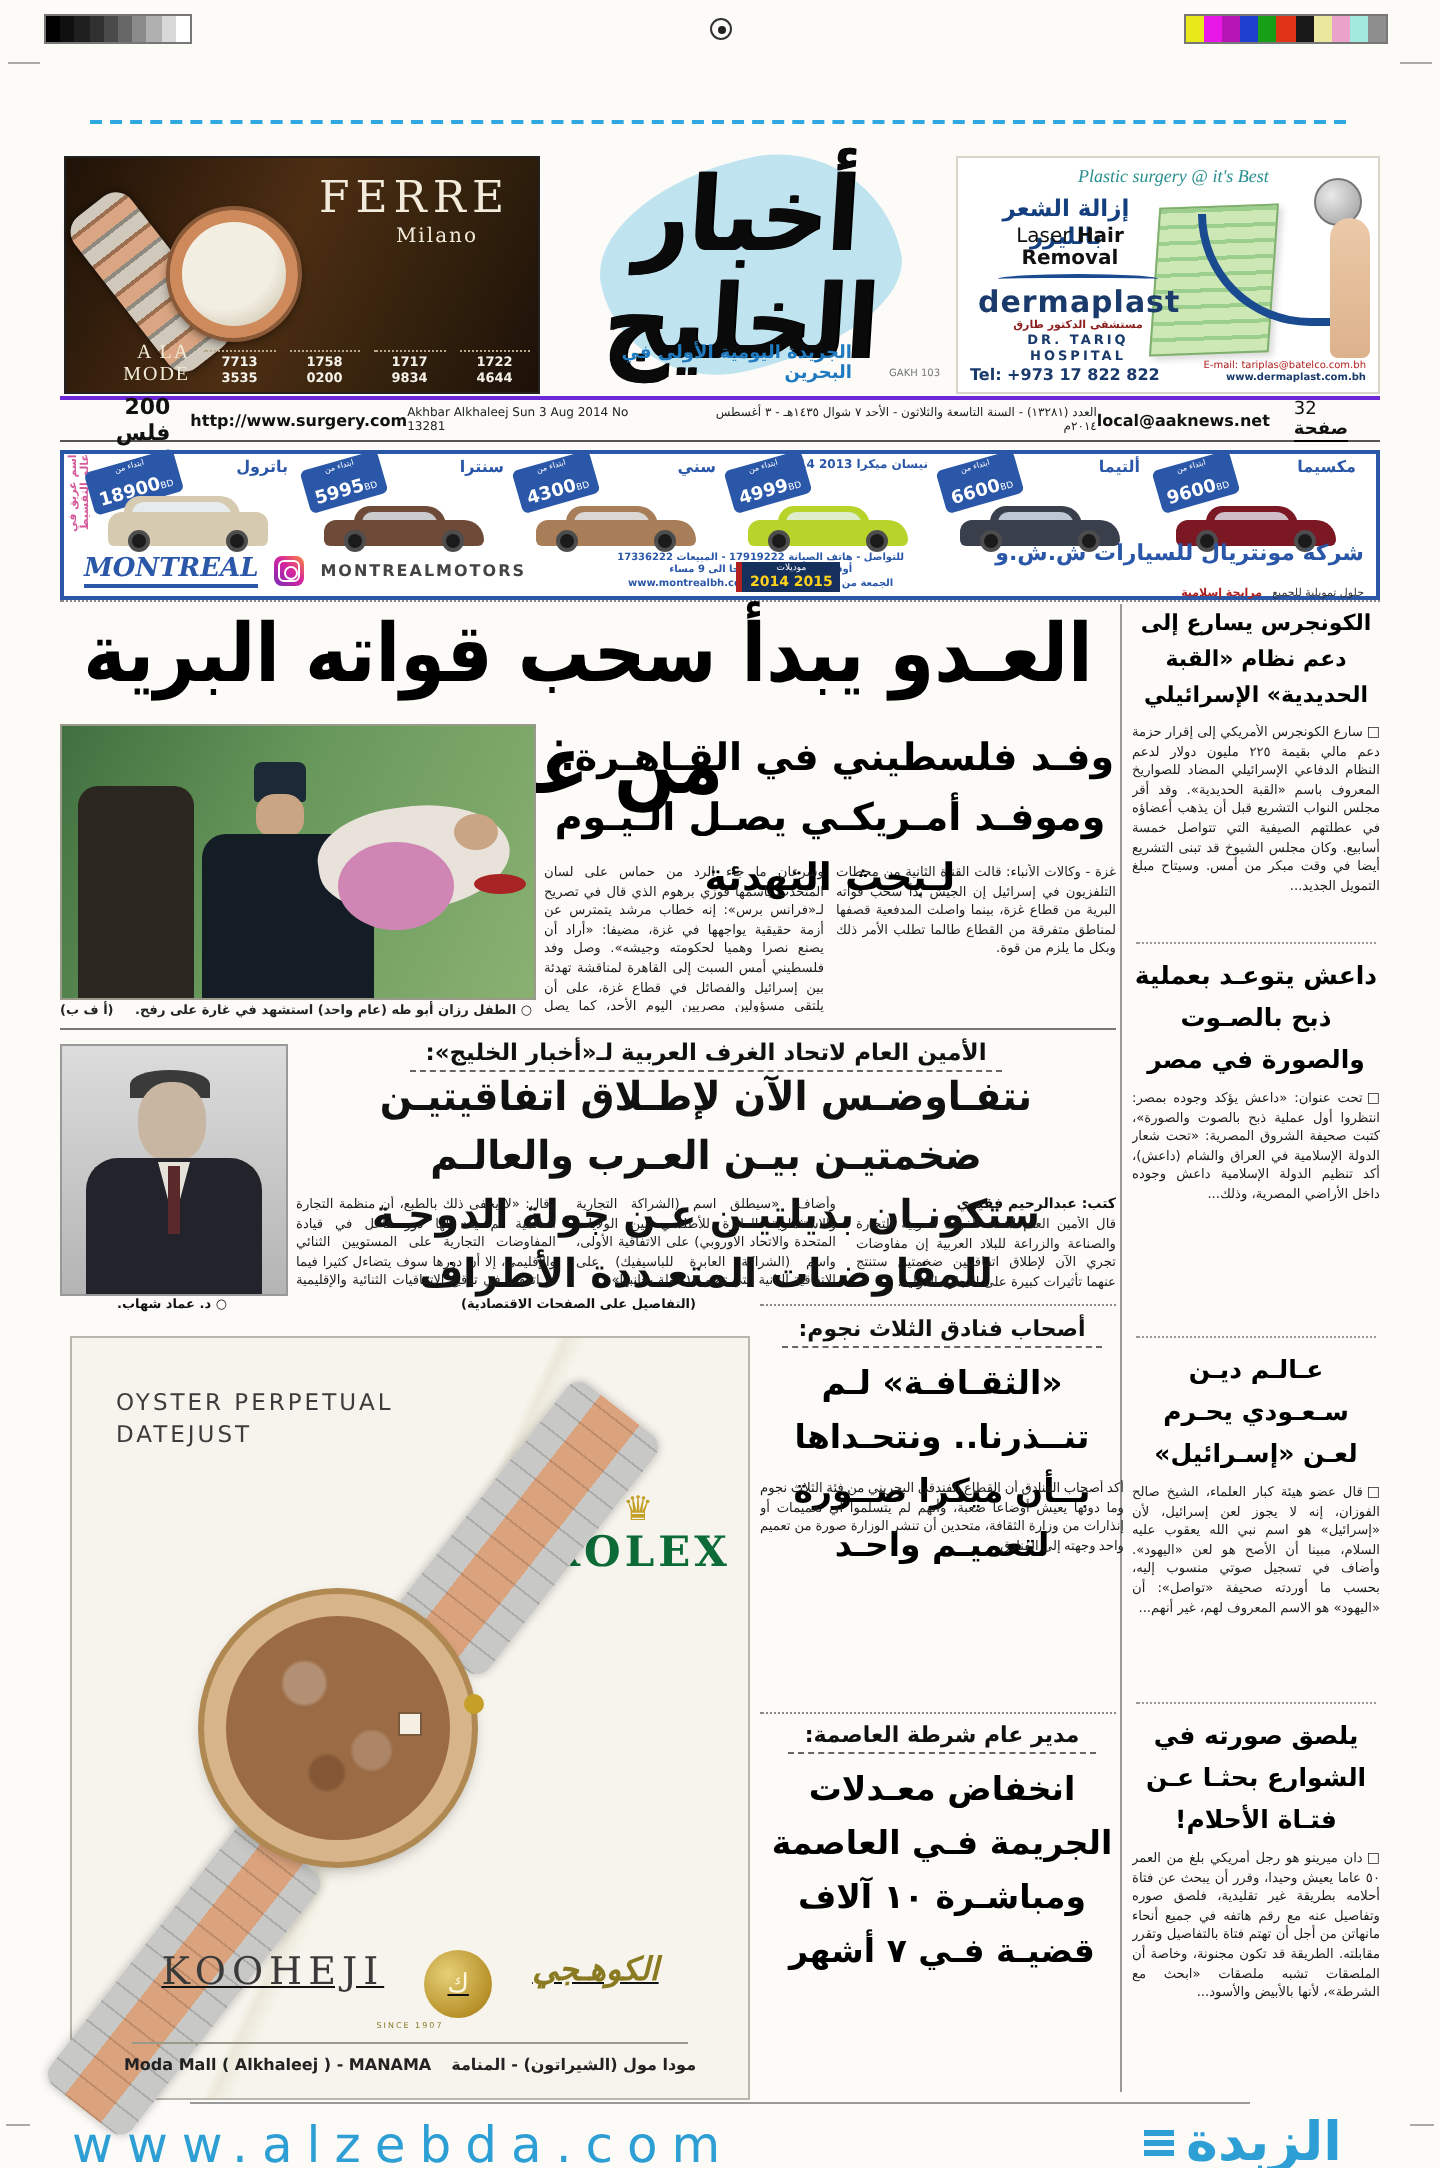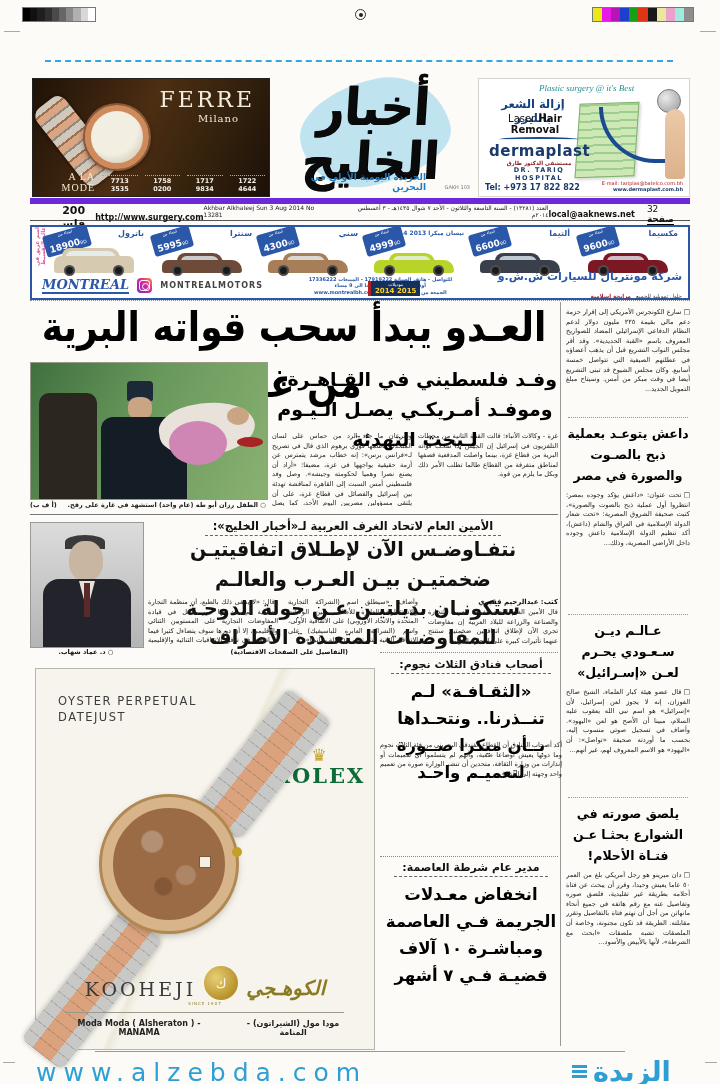--- a/index.html
+++ b/index.html
@@ -22,21 +22,21 @@
   .wface{border-radius:50%;background:radial-gradient(circle at 40% 35%,#f2eee2 0 55%,#ddd6c4 75%,#c9c0aa);border:6px solid #cf8a5c;box-shadow:0 0 0 2px #8a5a38,0 2px 6px rgba(0,0,0,.7);}
   .phone{color:#f5f2ea;font-size:6.5px;font-weight:bold;text-align:center;}
   .phone .lbl{display:block;height:4px;border-bottom:1px dotted #b9a98c;margin-bottom:1px;}
   .mapblob{background:#bfe4f0;border-radius:58% 42% 60% 40%/45% 60% 40% 55%;transform:rotate(-12deg);}
   .gakh-title{font-weight:900;font-size:46px;line-height:48px;transform:scaleY(1.12) skewX(-4deg);text-align:center;color:#0a0a0a;text-shadow:1px 0 0 #000;}
   .derma{background:#ffffff;border:1px solid #d8d5cc;}
   .script{font-family:Liberation Serif, serif;font-style:italic;color:#2a8f8f;}
   .building{background:repeating-linear-gradient(0deg,#cde8b5 0 6px,#9ccf8d 6px 8px),#cde8b5;border:1px solid #7fae6f;transform:skewY(-6deg) rotate(4deg);box-shadow:2px 2px 3px rgba(0,0,0,.15);}
   .tube{border:0;border-bottom:4px solid #1a4a8f;border-left:4px solid #1a4a8f;border-radius:0 0 0 70px;}
   
-  .dateline{border-top:6px solid #6d28d9;border-bottom:1px solid #555;display:flex;align-items:flex-start;justify-content:space-between;padding:0 4px;box-sizing:border-box;}
+  .dateline{border-top:2px solid #6d28d9;border-bottom:1px solid #555;display:flex;align-items:center;justify-content:space-between;padding:0 4px;box-sizing:border-box;}
   
   .cars{border:2px solid #2a57a8;background:#ffffff;}
   .car-name{color:#2a57a8;font-weight:bold;font-size:8px;text-align:right;}
   .ribbon{position:absolute;top:1px;left:0;background:#2a57a8;color:#fff;border-radius:3px;padding:1px 4px;transform:rotate(-16deg);text-align:center;line-height:1;}
   .ribbon .fr{display:block;font-size:4px;}
   .ribbon .pr{font-size:9px;font-weight:bold;}
   .ribbon .cu{font-size:4.5px;}
   .car-g{position:absolute;bottom:0;left:10px;width:80px;height:28px;}
   .car-body{position:absolute;bottom:0;left:0;width:100%;height:13px;border-radius:6px 10px 3px 3px;}
   .car-top{position:absolute;bottom:9px;left:15px;width:46px;height:11px;border-radius:8px 10px 0 0;}
@@ -63,21 +63,21 @@
   .rlx-model{font-size:11.5px;letter-spacing:1.5px;color:#3c3c3c;line-height:16px;font-family:"DejaVu Sans",sans-serif;}
   .rlx-brand{font-family:"DejaVu Serif",serif;color:#0c6b37;font-weight:bold;font-size:21px;letter-spacing:2px;}
   .crown{color:#c5a028;font-size:17px;line-height:16px;}
   .band{background:repeating-linear-gradient(0deg,rgba(0,0,0,.14) 0 1px,transparent 1px 12px),linear-gradient(90deg,#c8c8c6 0 28%,#dba37d 28% 72%,#c8c8c6 72%);border-radius:8px;box-shadow:0 0 5px rgba(0,0,0,.25);}
   .rface{border-radius:50%;border:11px solid #d8b48a;box-shadow:0 0 0 3px #b08852,0 3px 8px rgba(0,0,0,.35);
          background:radial-gradient(circle at 35% 30%,rgba(255,255,255,.25) 0 10px,transparent 12px),
                     radial-gradient(circle at 65% 60%,rgba(255,255,255,.18) 0 9px,transparent 11px),
                     radial-gradient(circle at 45% 70%,rgba(90,50,25,.35) 0 8px,transparent 10px),#9a6b45;}
   .kooheji{font-family:"DejaVu Serif",serif;letter-spacing:3px;font-size:19px;color:#3a3a3a;}
   .emblem{width:34px;height:34px;border-radius:50%;background:radial-gradient(circle at 35% 35%,#e6cf77,#b8922a 70%,#8f6f18);display:flex;align-items:center;justify-content:center;color:#fff8e0;font-size:13px;font-family:"DejaVu Serif",serif;}
-  .khj-ar{font-weight:bold;font-size:20px;color:#8a7a22;font-style:italic;}
+  .khj-ar{font-weight:bold;font-size:16px;color:#8a7a22;font-style:italic;}
   
   .mb-head{font-weight:900;font-size:16.5px;line-height:27px;text-align:center;color:#000;}
   .dash-u{border-bottom:1px dashed #666;display:inline-block;padding:0 8px 2px;}
   
   .f-url{color:#2e9fd4;font-size:25px;letter-spacing:7px;}
   .f-brand{color:#2e9fd4;font-size:27px;font-weight:900;}
   .fbar{width:15px;height:3.5px;background:#2e9fd4;margin:1.5px 0;}
 </style>
 </head>
 <body>
@@ -300,20 +300,21 @@
     <span>(أ ف ب)</span>
   </div>
 
   <div class="abs rtl bodytxt" style="left:418px;top:432px;width:140px;height:74px;">غزة - وكالات الأنباء: قالت القناة الثانية من محطات التلفزيون في إسرائيل إن الجيش بدأ سحب قواته البرية من قطاع غزة، بينما واصلت المدفعية قصفها لمناطق متفرقة من القطاع طالما تطلب الأمر ذلك وبكل ما يلزم من قوة.</div>
   <div class="abs rtl subhead" style="left:272px;top:364px;width:286px;height:62px;">وفـد فلسطيني في القـاهـرة.. وموفـد أمـريكـي يصـل الـيـوم لـبحث التهدئة</div>
   <div class="abs rtl bodytxt" style="left:272px;top:432px;width:140px;height:74px;">وسرعان ما جاء الرد من حماس على لسان المتحدث باسمها فوزي برهوم الذي قال في تصريح لـ«فرانس برس»: إنه خطاب مرشد يتمترس عن أزمة حقيقية يواجهها في غزة، مضيفا: «أراد أن يصنع نصرا وهميا لحكومته وجيشه». وصل وفد فلسطيني أمس السبت إلى القاهرة لمناقشة تهدئة بين إسرائيل والفصائل في قطاع غزة، على أن يلتقي مسؤولين مصريين اليوم الأحد، كما يصل الموفد الأمريكي إلى الشرق الأوسط إلى القاهرة لإجراء مشاورات تهدف إلى وضع حد للحرب.</div>
 
   <div class="abs" style="left:30px;top:514px;width:528px;border-top:1px solid #777;"></div>
 
   <div class="abs" style="left:566px;top:303px;width:124px;height:744px;overflow:hidden;">
+    <div class="rtl rc-head">الكونجرس يسارع إلى دعم نظام «القبة الحديدية» الإسرائيلي</div>
     <div class="rtl bodytxt" style="height:104px;margin-top:5px;">
       <span class="bullet">□</span><span>سارع الكونجرس الأمريكي إلى إقرار حزمة دعم مالي بقيمة ٢٢٥ مليون دولار لدعم النظام الدفاعي الإسرائيلي المضاد للصواريخ المعروف باسم «القبة الحديدية». وقد أقر مجلس النواب التشريع قبل أن يذهب أعضاؤه في عطلتهم الصيفية التي تتواصل خمسة أسابيع. وكان مجلس الشيوخ قد تبنى التشريع أيضا في وقت مبكر من أمس. وسيتاح مبلغ التمويل الجديد...</span>
     </div>
     <div class="sep"></div>
     <div class="rtl rc-head2">داعش يتوعـد بعملية ذبح بالصـوت والصورة في مصر</div>
     <div class="rtl bodytxt" style="height:118px;margin-top:5px;">
       <span class="bullet">□</span><span>تحت عنوان: «داعش يؤكد وجوده بمصر: انتظروا أول عملية ذبح بالصوت والصورة»، كتبت صحيفة الشروق المصرية: «تحت شعار الدولة الإسلامية في العراق والشام (داعش)، أكد تنظيم الدولة الإسلامية داعش وجوده داخل الأراضي المصرية، وذلك...</span>
     </div>
     <div class="sep"></div>
     <div class="rtl rc-head2">عـالـم ديـن سـعـودي يحـرم لعـن «إسـرائيل»</div>
@@ -363,31 +364,31 @@
       <div class="crown">♛</div>
       <div class="rlx-brand">ROLEX</div>
     </div>
     <div class="abs band" style="left:200px;top:20px;width:56px;height:150px;transform:rotate(38deg);"></div>
     <div class="abs band" style="left:30px;top:238px;width:52px;height:165px;transform:rotate(38deg);"></div>
     <div class="abs rface" style="left:66px;top:128px;width:112px;height:112px;">
       <div style="position:absolute;right:14px;top:48px;width:10px;height:10px;background:#f4efe2;border:1px solid #7a5a3a;"></div>
     </div>
     <div class="abs" style="left:196px;top:178px;width:10px;height:10px;border-radius:50%;background:#c5a028;"></div>
     <div class="abs" style="left:20px;right:20px;bottom:12px;text-align:center;">
-      <div style="display:flex;align-items:flex-end;justify-content:center;gap:8px;">
+      <div style="display:flex;align-items:flex-start;justify-content:center;gap:20px;text-decoration:underline;">
         <span class="kooheji">KOOHEJI</span>
         <span>
             <span class="emblem">ك</span>
           </span>
         <span class="khj-ar rtl">الكوهـجي</span>
       </div>
       <div style="font-size:4px;color:#8a7a2a;letter-spacing:1px;margin-top:1px;">SINCE 1907</div>
       <div style="border-top:1px solid #9a9a8a;margin:6px 10px;"></div>
       <div style="display:flex;justify-content:center;gap:10px;font-size:8px;font-weight:bold;color:#222;">
-        <span>Moda Moda ( Alsheraton ) - MANAMA</span>
+        <span>Moda Mall ( Alkhaleej ) - MANAMA</span>
         <span class="rtl">مودا مول (الشيراتون) - المنامة</span>
       </div>
     </div>
   </div>
 
   <div class="abs dotted" style="left:380px;top:652px;width:178px;"></div>
 
   <div class="abs rtl kicker" style="left:380px;top:658px;width:182px;font-size:11px;">
     <span class="dash-u">أصحاب فنادق الثلاث نجوم:</span>
   </div>

